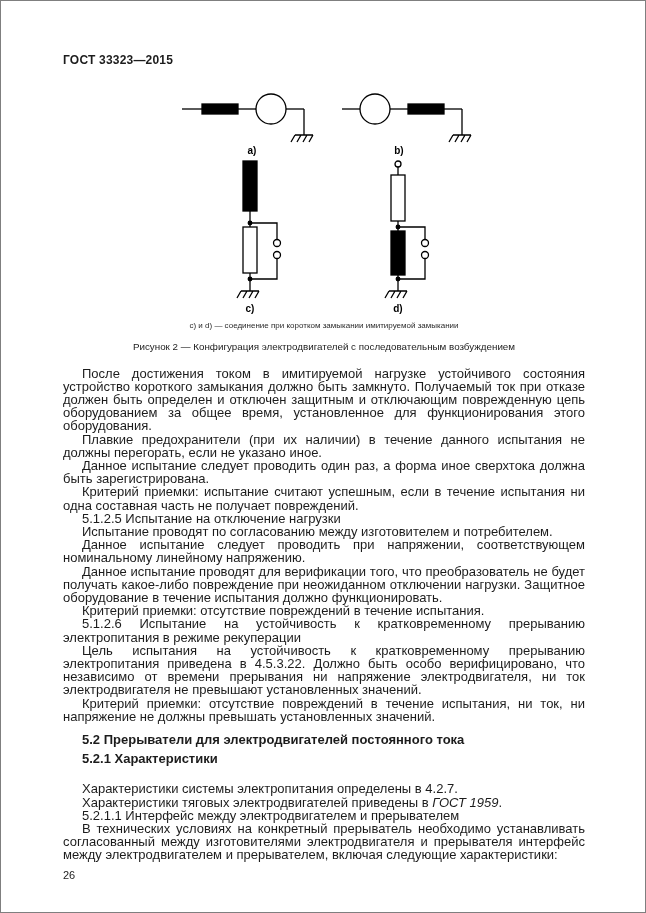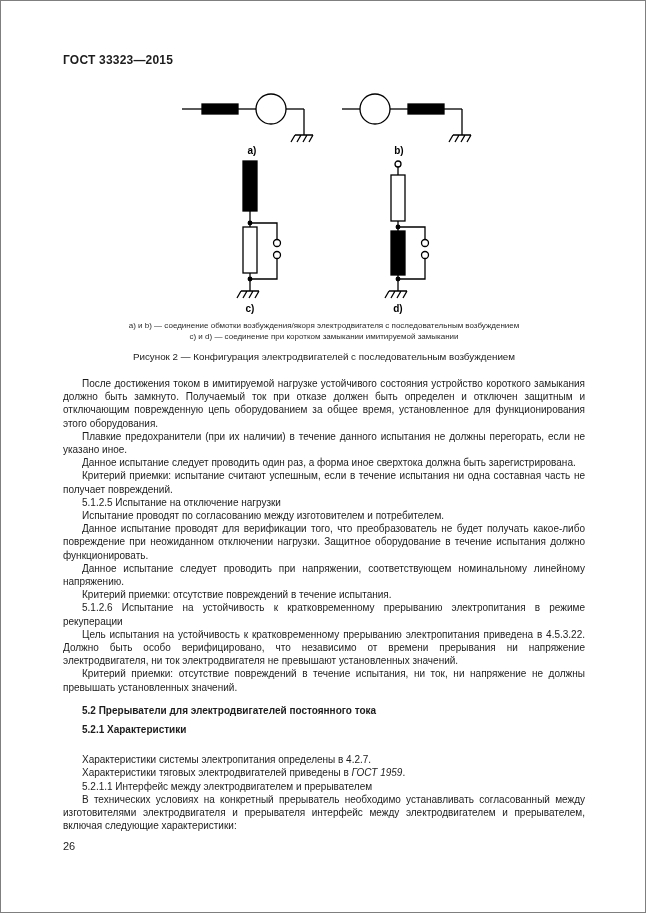--- a/index.html
+++ b/index.html
@@ -39,21 +39,21 @@
     line-height:10.5px;
     color:#2a2a2a;
     margin-top:6px;
   }
   .fig-title {
     font-size:9.8px;
     margin-top:9px;
   }
   .body-text {
     margin-top:15px;
-    font-size:10px;
+    font-size:13px;
     line-height:13.2px;
     text-align:justify;
   }
   .body-text p { text-indent:19px; }
   .body-text .heading-main {
     font-weight:bold;
     text-indent:19px;
     margin-top:10px;
     margin-bottom:6px;
   }
@@ -125,36 +125,35 @@
         <path d="M224 70 H251 V82.5 M251 101.5 V122 H224"></path>
         <circle cx="251" cy="86" r="3.5"></circle>
         <circle cx="251" cy="98" r="3.5"></circle>
         <path d="M215 134 H233 M215 134 L211 141 M221 134 L217 141 M227 134 L223 141 M233 134 L229 141"></path>
       </g>
       <text x="76" y="155">c)</text>
       <text x="224" y="155">d)</text>
     </svg>
 
     <div class="fig-caption">
-      <div>а) и b) — соединение обмотки возбуждения/якоря электродвигателя с последовательным возбуждением</div>
       <div>с) и d) — соединение при коротком замыкании имитируемой замыкании</div>
     </div>
 
     <div class="fig-title">Рисунок 2 — Конфигурация электродвигателей с последовательным возбуждением</div>
   </div>
 
   <div class="body-text">
     <p>После достижения током в имитируемой нагрузке устойчивого состояния устройство короткого замыкания должно быть замкнуто. Получаемый ток при отказе должен быть определен и отключен защитным и отключающим поврежденную цепь оборудованием за общее время, установленное для функционирования этого оборудования.</p>
     <p>Плавкие предохранители (при их наличии) в течение данного испытания не должны перегорать, если не указано иное.</p>
     <p>Данное испытание следует проводить один раз, а форма иное сверхтока должна быть зарегистрирована.</p>
     <p>Критерий приемки: испытание считают успешным, если в течение испытания ни одна составная часть не получает повреждений.</p>
     <p>5.1.2.5 Испытание на отключение нагрузки</p>
     <p>Испытание проводят по согласованию между изготовителем и потребителем.</p>
+    <p>Данное испытание следует проводить при напряжении, соответствующем номинальному линейному напряжению.</p>
     <p>Данное испытание проводят для верификации того, что преобразователь не будет получать какое-либо повреждение при неожиданном отключении нагрузки. Защитное оборудование в течение испытания должно функционировать.</p>
-    <p>Данное испытание следует проводить при напряжении, соответствующем номинальному линейному напряжению.</p>
     <p>Критерий приемки: отсутствие повреждений в течение испытания.</p>
     <p>5.1.2.6 Испытание на устойчивость к кратковременному прерыванию электропитания в режиме рекуперации</p>
     <p>Цель испытания на устойчивость к кратковременному прерыванию электропитания приведена в 4.5.3.22. Должно быть особо верифицировано, что независимо от времени прерывания ни напряжение электродвигателя, ни ток электродвигателя не превышают установленных значений.</p>
     <p>Критерий приемки: отсутствие повреждений в течение испытания, ни ток, ни напряжение не должны превышать установленных значений.</p>
     <div class="heading-main">5.2 Прерыватели для электродвигателей постоянного тока</div>
     <div class="heading-sub">5.2.1 Характеристики</div>
     <p>Характеристики системы электропитания определены в 4.2.7.</p>
     <p><span>Характеристики тяговых электродвигателей приведены в </span><span class="italic-ref">ГОСТ 1959</span><span>.</span></p>
     <p>5.2.1.1 Интерфейс между электродвигателем и прерывателем</p>
     <p>В технических условиях на конкретный прерыватель необходимо устанавливать согласованный между изготовителями электродвигателя и прерывателя интерфейс между электродвигателем и прерывателем, включая следующие характеристики:</p>

